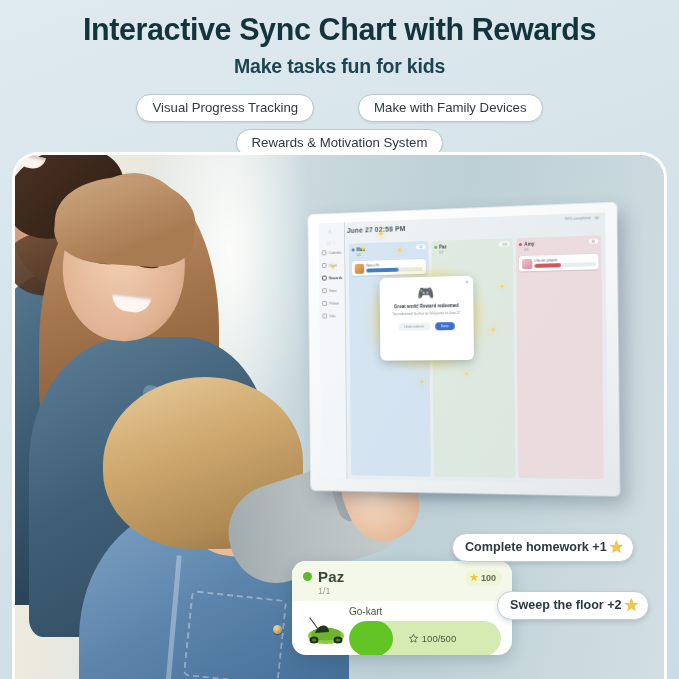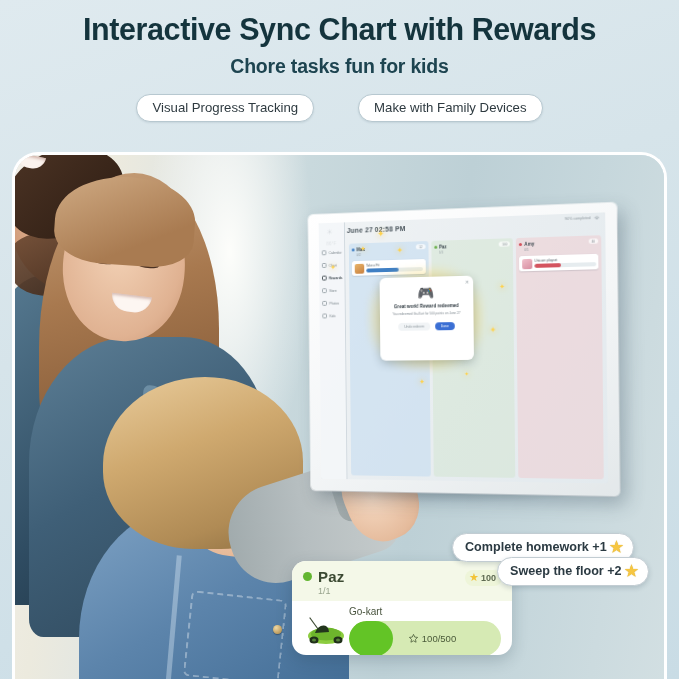--- a/index.html
+++ b/index.html
@@ -356,32 +356,35 @@
     position:absolute; display:flex; align-items:center; gap:1px;
     background:#fff; border:1px solid #c2ccd2; border-radius:999px;
     padding:4px 10px 5px 12px;
     font-size:12.6px; font-weight:bold; color:#2b3a42;
     box-shadow:0 2px 5px rgba(30,55,70,.18);
     white-space:nowrap;
   }
   .callout .cstar { font-size:15px; color:#f6c642; margin-left:2px;
     text-shadow:0 0 1px #c79a18; }
   .callout.one { left:452px; top:533px; }
-  .callout.two { left:497px; top:557px; }
+  .callout.two { left:497px; top:591px; }
 </style>
 </head>
 <body>
 
 <div class="header">
   <div class="title">Interactive Sync Chart with Rewards</div>
-  <div class="subtitle">Chore tasks fun for kids</div>
+  <div class="subtitle">Make tasks fun for kids</div>
 
   <div class="pill-row">
     <div class="pill">Visual Progress Tracking</div>
     <div class="pill">Make with Family Devices</div>
+  </div>
+  <div class="pill-row second">
+    <div class="pill">Rewards &amp; Motivation System</div>
   </div>
 </div>
 
 <div class="photo-card">
   <div class="photo-inner">
     <div class="wall"></div>
     <div class="window-glow"></div>
 
     <div class="person dad-body"></div>
     <div class="person dad-head"></div>

